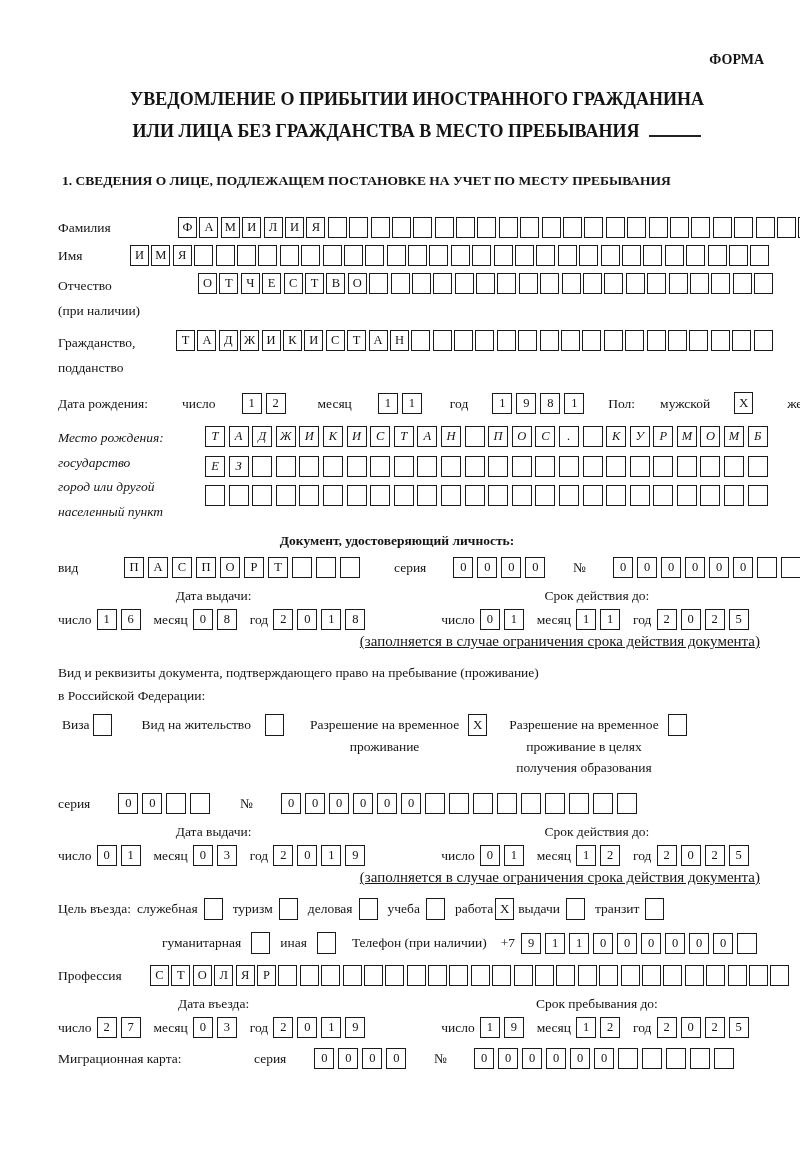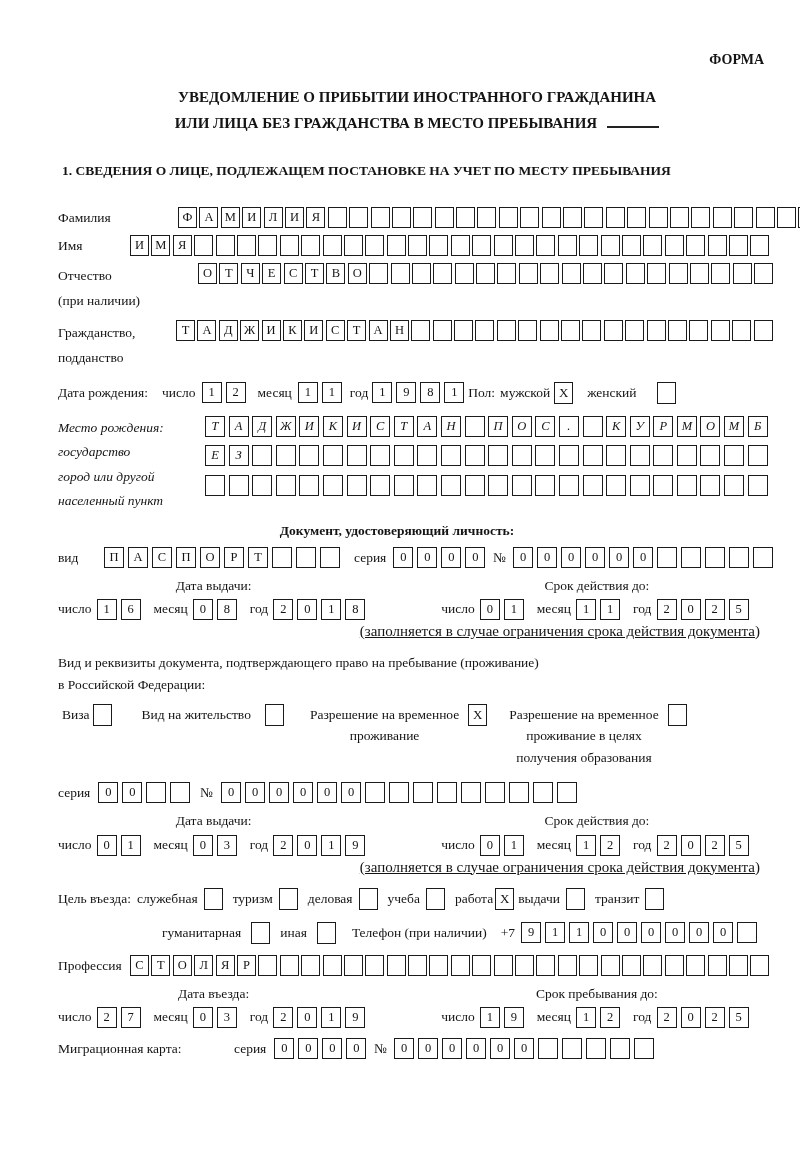--- a/index.html
+++ b/index.html
@@ -7,27 +7,27 @@
     width:800px;height:1163px;overflow:hidden;
     font-family:"Liberation Serif","DejaVu Serif",serif;
     color:#141414;font-size:13.5px;
   }
   .page{padding:36px 24px 0 58px;}
 
   
   .appendix{margin-left:556px;line-height:1.32;}
   .appendix .amend{margin-top:5px;}
   .forma{font-weight:bold;text-align:right;padding-right:12px;margin-top:16px;font-size:14px;}
-  .title{font-weight:bold;text-align:center;font-size:15px;line-height:1.75;margin-top:16px;}
+  .title{font-weight:bold;text-align:center;font-size:18px;line-height:1.75;margin-top:16px;}
   .blank-line{display:inline-block;width:52px;border-bottom:2px solid #222;margin-left:10px;vertical-align:baseline;}
   .section-header{font-weight:bold;font-size:13.5px;margin-top:26px;margin-left:4px;}
 
   
   .frow{display:flex;align-items:flex-start;margin-top:7px;}
-  .frow.vcenter{}
+  .frow.vcenter{align-items:center;gap:20px;}
   .cells{display:inline-flex;flex:none;}
   .cell{
     box-sizing:border-box;flex:none;width:19px;height:21px;
     border:1.5px solid #1b1b1b;margin-right:2.4px;
     display:inline-flex;align-items:center;justify-content:center;
     font-size:12.5px;
   }
   .sp .cell{width:20px;margin-right:4px;}     
   .bp .cell{width:20px;margin-right:3.6px;}   
   .checkbox{

